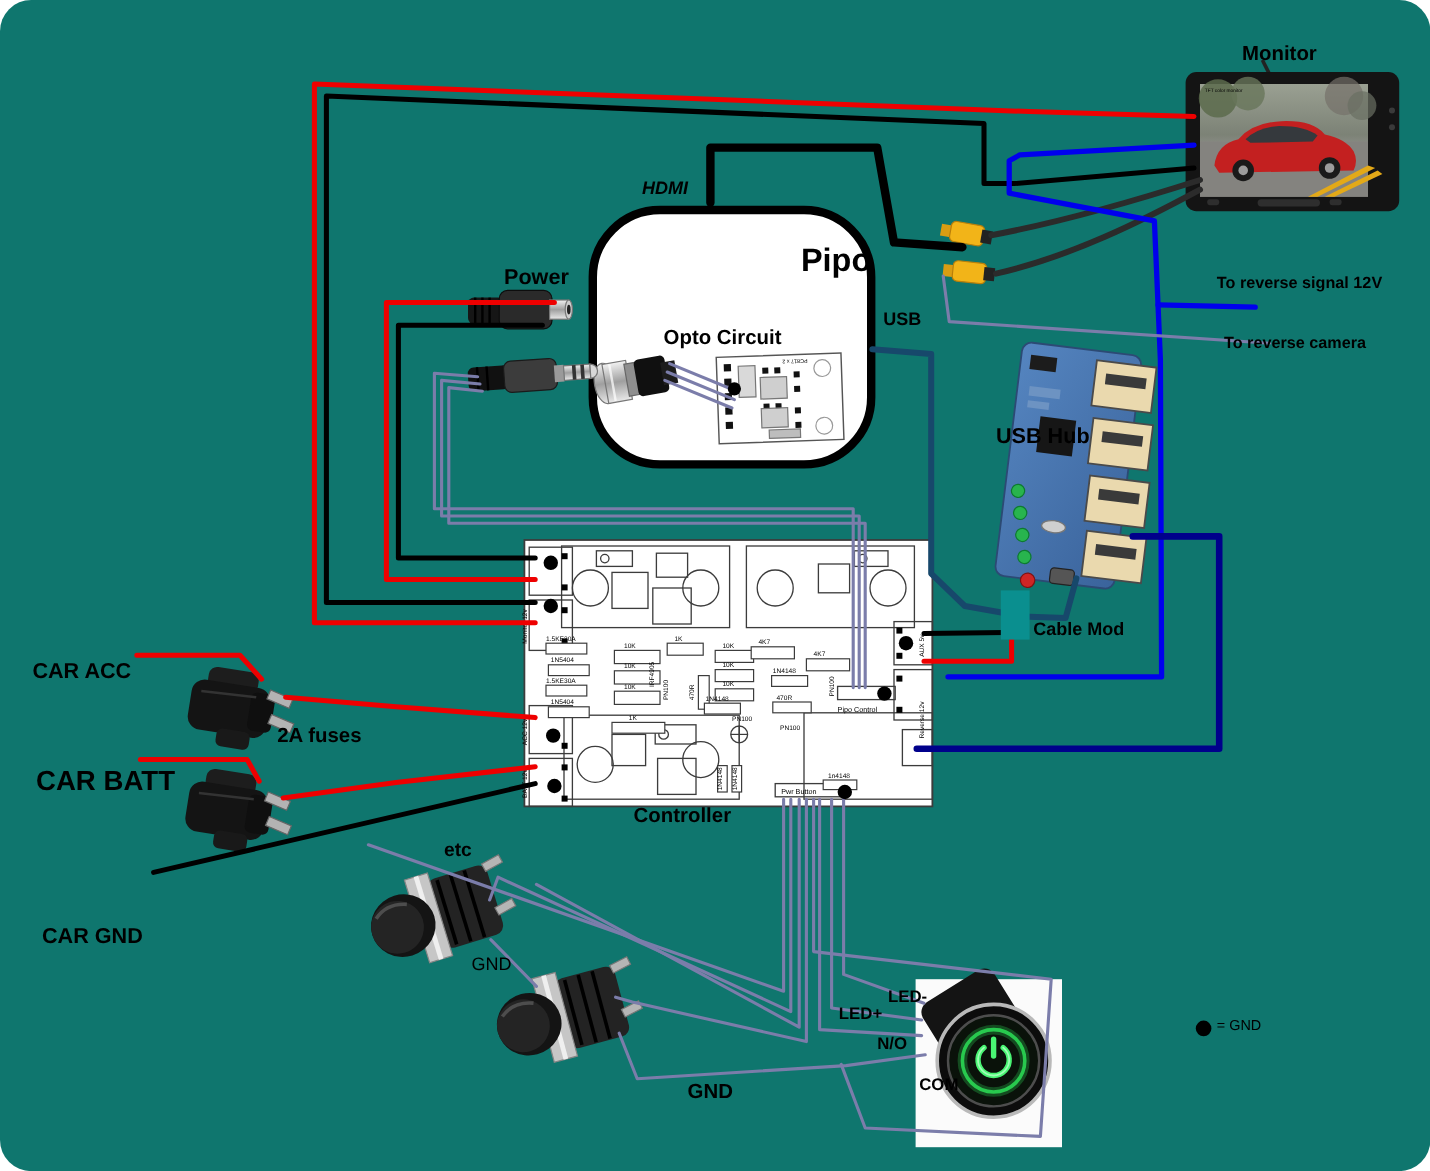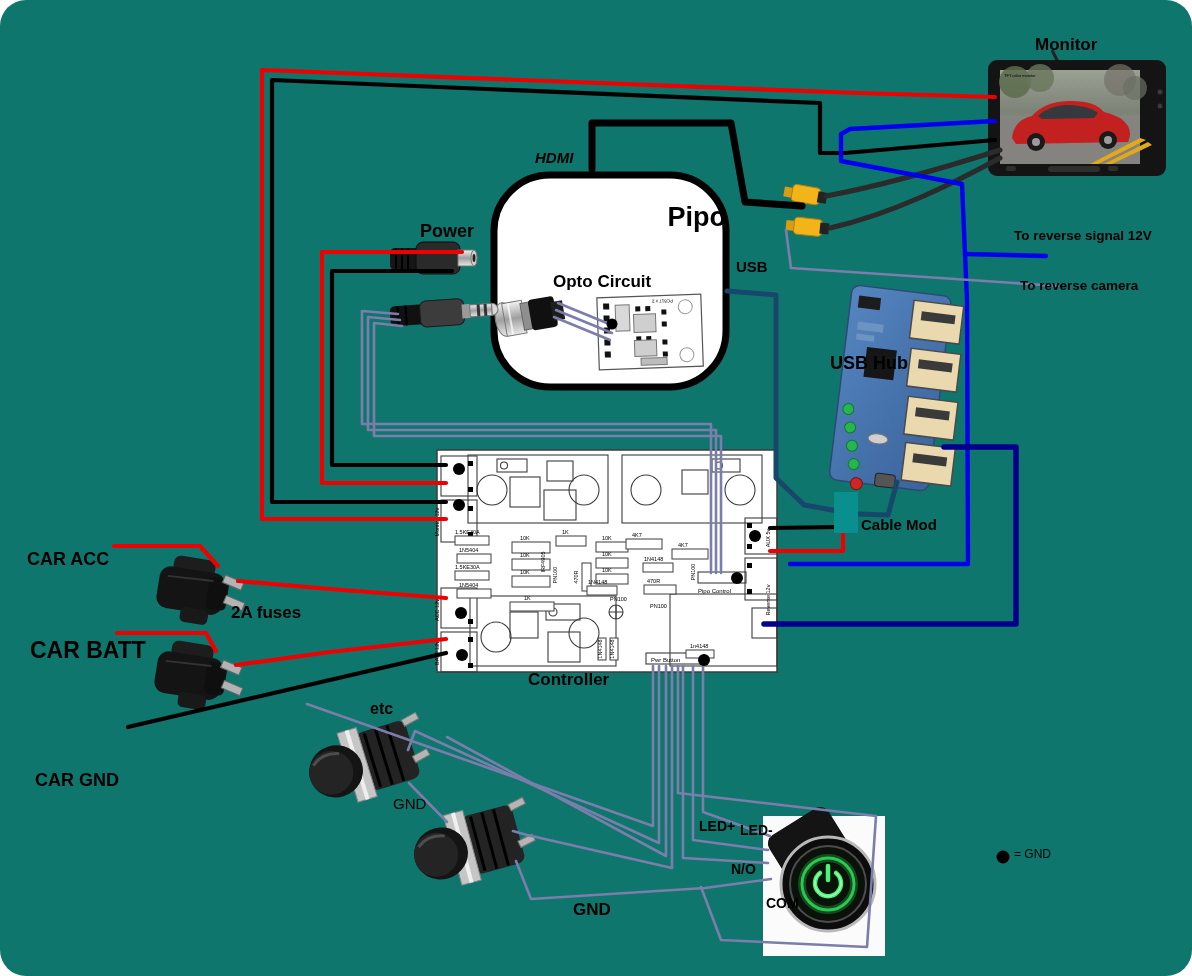--- a/index.html
+++ b/index.html
@@ -421,18 +421,18 @@
 <div class="lbl" style="left:861px;top:517px;font-size:15px;">Cable Mod</div>
 <div class="lbl" style="left:528px;top:671px;font-size:17px;">Controller</div>
 <div class="lbl" style="left:27px;top:550px;font-size:18px;">CAR ACC</div>
 <div class="lbl" style="left:231px;top:604px;font-size:17px;">2A fuses</div>
 <div class="lbl" style="left:30px;top:638px;font-size:23px;">CAR BATT</div>
 <div class="lbl" style="left:35px;top:723px;font-size:18px;margin-top:48px;">CAR GND</div>
 <div class="lbl" style="left:370px;top:701px;font-size:16px;">etc</div>
 <div class="lbl normal" style="left:393px;top:796px;font-size:15px;">GND</div>
 <div class="lbl" style="left:573px;top:901px;font-size:17px;">GND</div>
 <div class="lbl" style="left:740px;top:823px;font-size:14px;">LED-</div>
-<div class="lbl" style="left:699px;top:819px;font-size:14px;text-align:right;">LED+</div>
+<div class="lbl" style="left:699px;top:837px;font-size:14px;text-align:right;">LED+</div>
 <div class="lbl" style="left:731px;top:862px;font-size:14px;">N/O</div>
 <div class="lbl" style="left:742px;top:896px;font-size:14px;margin-left:24px;">COM</div>
 <div class="lbl normal" style="left:1014px;top:848px;font-size:12px;">= GND</div>
 
 </div>
 
 </body></html>

